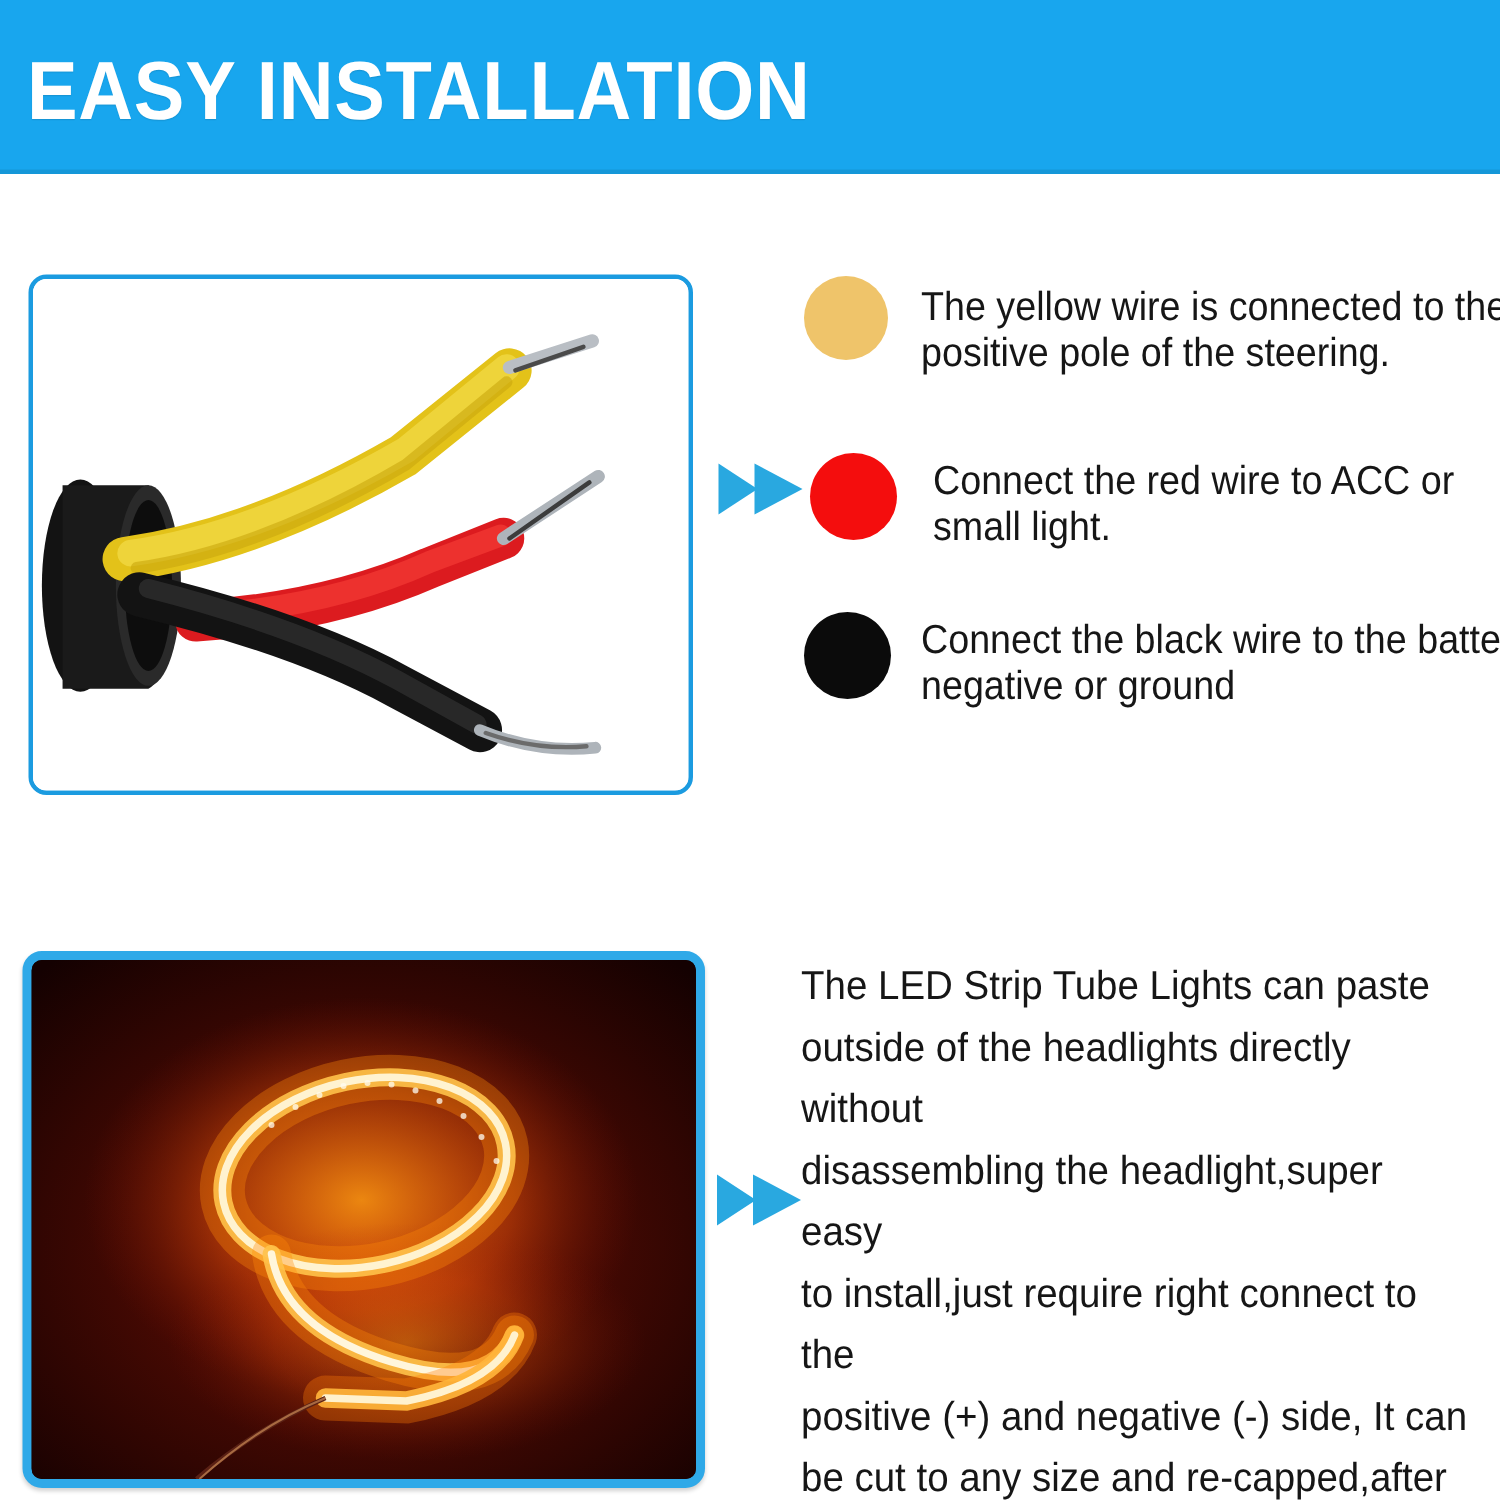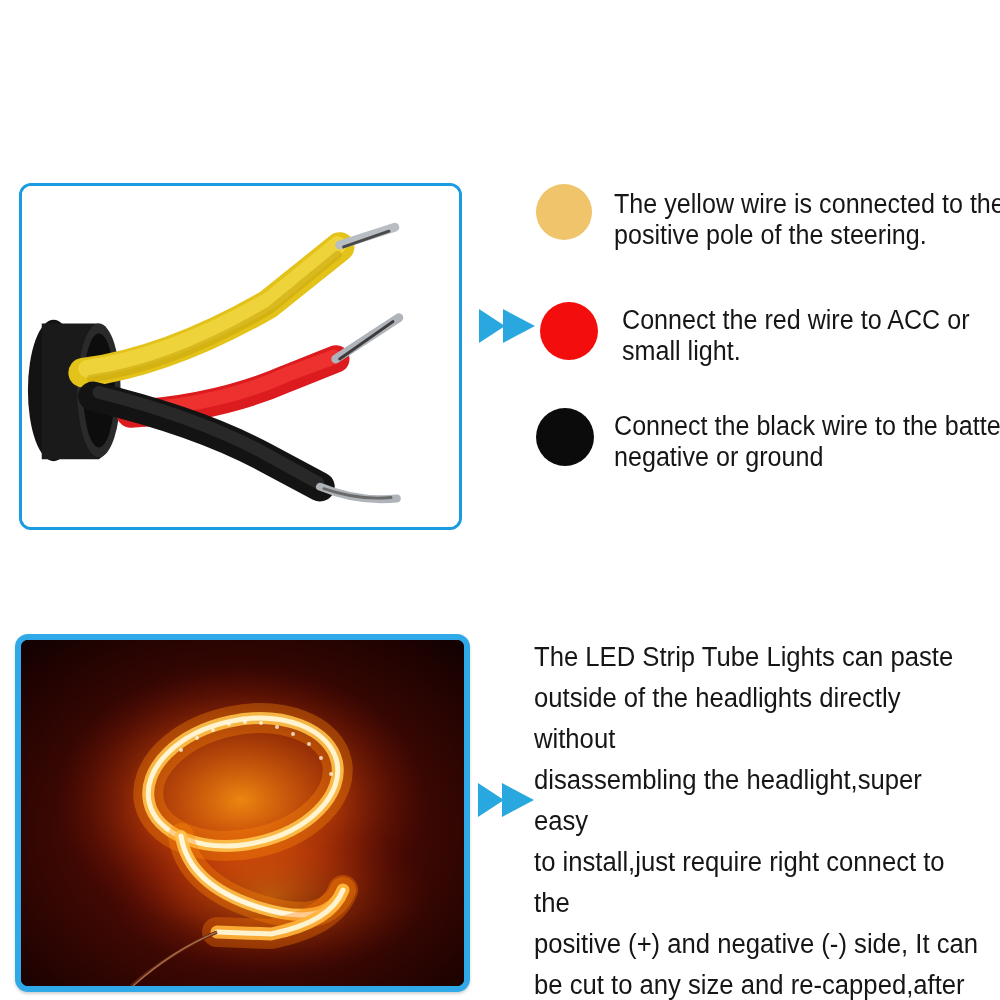--- a/index.html
+++ b/index.html
@@ -90,20 +90,23 @@
     transform:scaleX(0.95);
     transform-origin:left top;
     white-space:pre-line;
   }
 </style>
 </head>
 <body>
 
 <div class="page">
 
+  <div class="banner">
+    <div class="banner-title">EASY INSTALLATION</div>
+  </div>
 
   <div class="photo-frame-1">
     <svg class="photo-svg" viewBox="0 0 443 347" preserveAspectRatio="none">
       <rect x="0" y="0" width="443" height="347" fill="#ffffff"></rect>
 
       <g>
         <ellipse cx="32" cy="208" rx="26" ry="72" fill="#131313"></ellipse>
         <path d="M20 140 L78 140 Q96 150 96 208 Q96 268 78 278 L20 278 Z" fill="#1a1a1a"></path>
         <ellipse cx="78" cy="208" rx="22" ry="68" fill="#2a2a2a"></ellipse>
         <ellipse cx="78" cy="208" rx="16" ry="58" fill="#0d0d0d"></ellipse>

